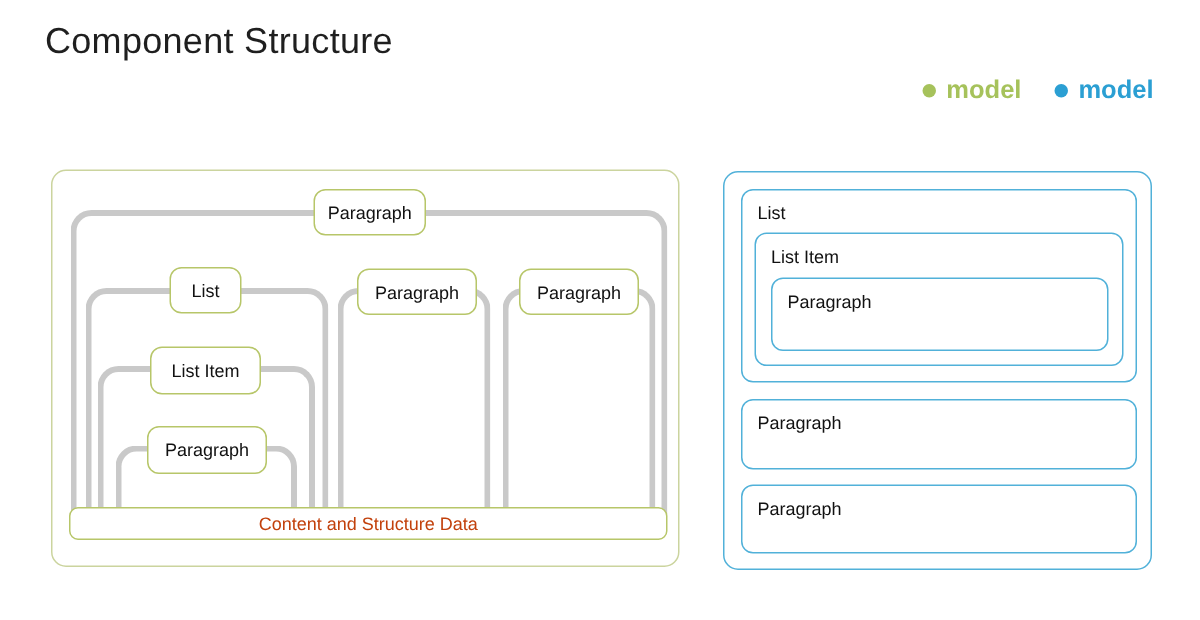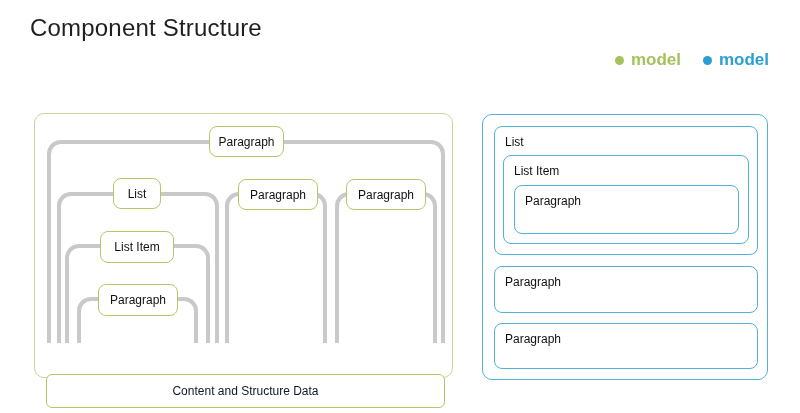--- a/index.html
+++ b/index.html
@@ -67,26 +67,26 @@
   }
   .node.document  { left: 174px; top: 12px;  width: 75px; height: 31px; }
   .node.list      { left: 78px;  top: 64px;  width: 48px; height: 31px; }
   .node.par-mid   { left: 203px; top: 65px;  width: 80px; height: 31px; }
   .node.par-right { left: 311px; top: 65px;  width: 80px; height: 31px; }
   .node.list-item { left: 65px;  top: 117px; width: 74px; height: 32px; }
   .node.par-left  { left: 63px;  top: 170px; width: 80px; height: 32px; }
 
   .data-bar {
     position: absolute; z-index: 3; box-sizing: border-box;
-    left: 11px; top: 224px; width: 399px; height: 34px;
+    left: 11px; top: 224px; width: 399px; height: 22px;
     background: #fff;
     border: 1px solid var(--model-box-border, #b7c669);
     border-radius: 6px;
     display: flex; align-items: center; justify-content: center;
-    font-size: 12px; color: #0f172a; margin-top: 36px;
+    font-size: 12px; color: #c2410c;
   }
 
   
   .view-panel {
     position: absolute; left: 482px; top: 114px;
     width: 286px; height: 266px;
     border: 1px solid var(--view-box-border, #51b1d9);
     border-radius: 10px; background: #fff; box-sizing: border-box;
   }
   .vbox {

